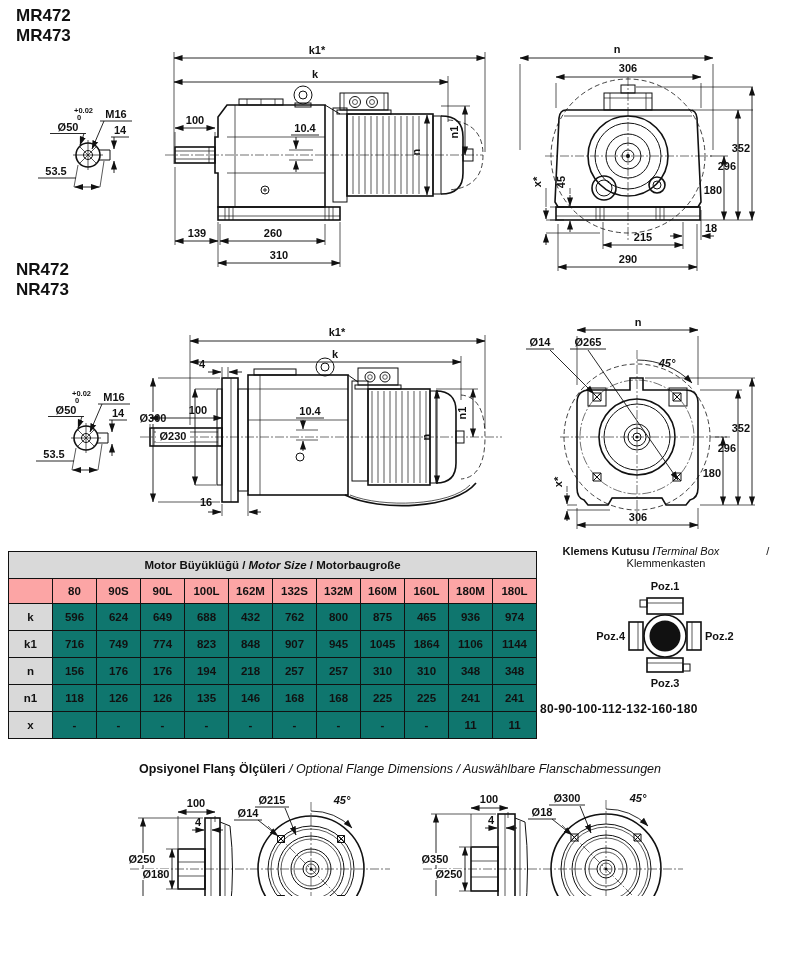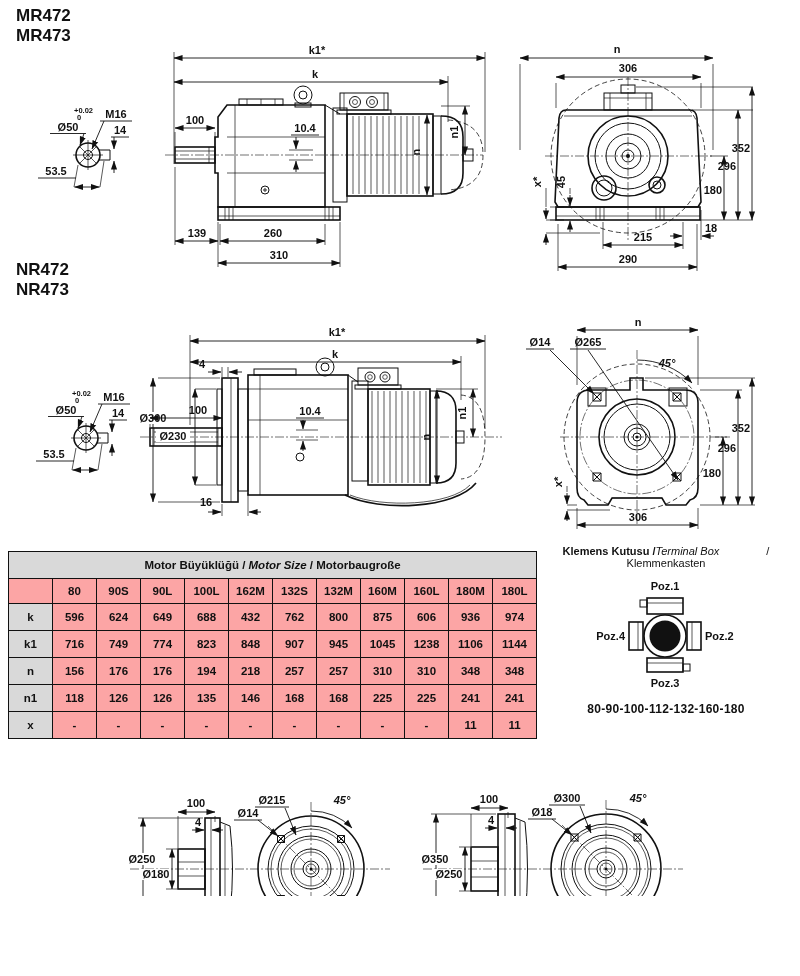--- a/index.html
+++ b/index.html
@@ -19,28 +19,28 @@
   svg text.it{font-style:italic;}
   svg .wbg{fill:#fff;stroke:none;}
   table.dims{position:absolute;left:8px;top:551px;width:529px;border-collapse:collapse;table-layout:fixed;
              font-size:11.5px;font-weight:bold;text-align:center;}
   table.dims th,table.dims td{border:1.2px solid #111;padding:0;}
   table.dims .ttl{background:#d9d9d9;height:26px;font-weight:bold;text-align:center;}
   table.dims .ttl .it{font-style:italic;font-weight:bold;}
   table.dims .ttl .de{font-weight:normal;font-weight:bold;}
   table.dims thead th{background:#fca5a5;height:24px;}
   table.dims tbody th{background:#d9d9d9;width:40px;height:26px;}
-  table.dims tbody td{background:#fca5a5;}
+  table.dims tbody td{background:#0f766e;}
   .sec-title{font-size:11px;font-weight:bold;text-align:center;}
   .sec-title .it{font-style:italic;font-weight:normal;}
   .sec-title .nr{font-weight:normal;margin-left:44px;}
   .flange-title{font-size:12.5px;font-weight:bold;text-align:center;}
   .flange-title .it{font-style:italic;font-weight:normal;}
   .opt-label{font-size:14px;font-weight:bold;text-align:center;}
-  .sizes-line{font-size:12px;font-weight:bold;text-align:center;letter-spacing:.3px;}
+  .sizes-line{font-size:12px;font-weight:bold;text-align:left;letter-spacing:.3px;}
 </style>
 </head>
 <body>
 
 <div class="page">
 
   <svg width="0" height="0" class="abs">
     <defs>
       <marker id="a" viewBox="0 0 10 10" refX="9.5" refY="5" markerWidth="10" markerHeight="10" orient="auto-start-reverse">
         <path d="M0,1.6 L10,5 L0,8.4 z" fill="#111"></path>
@@ -355,35 +355,35 @@
         <tr>
           <th>k</th>
           <td>596</td>
           <td>624</td>
           <td>649</td>
           <td>688</td>
           <td>432</td>
           <td>762</td>
           <td>800</td>
           <td>875</td>
-          <td>606</td>
+          <td>465</td>
           <td>936</td>
           <td>974</td>
         </tr>
         <tr>
           <th>k1</th>
           <td>716</td>
           <td>749</td>
           <td>774</td>
           <td>823</td>
           <td>848</td>
           <td>907</td>
           <td>945</td>
           <td>1045</td>
-          <td>1238</td>
+          <td>1864</td>
           <td>1106</td>
           <td>1144</td>
         </tr>
         <tr>
           <th>n</th>
           <td>156</td>
           <td>176</td>
           <td>176</td>
           <td>194</td>
           <td>218</td>
@@ -445,20 +445,23 @@
       <circle cx="75" cy="60" r="15.5" fill="#111"></circle>
     </g>
     <text x="75" y="14" text-anchor="middle">Poz.1</text>
     <text x="115" y="64" text-anchor="start">Poz.2</text>
     <text x="75" y="111" text-anchor="middle">Poz.3</text>
     <text x="35" y="64" text-anchor="end">Poz.4</text>
   </svg>
 
   <div class="abs sizes-line" style="left:540px;top:702px;width:252px;">80-90-100-112-132-160-180</div>
 
+  <div class="abs flange-title" style="left:0;top:762px;width:800px;">
+    <span>Opsiyonel Flanş Ölçüleri</span><span class="it"> / Optional Flange Dimensions / Auswählbare Flanschabmessungen</span>
+  </div>
 
   <svg class="abs" style="left:120px;top:786px;" width="290" height="166" viewBox="0 0 290 166">
     <line class="ddot" x1="10" y1="83" x2="270" y2="83"></line>
     <g>
       <rect class="ln2" x="85" y="32" width="15" height="110"></rect>
       <line class="thin" x1="91" y1="32" x2="91" y2="142"></line>
       <rect class="ln2" x="58" y="63" width="27" height="40"></rect>
       <path class="thin" d="M58,76 H85 M58,90 H85"></path>
       <path class="ln" d="M100,36 L110,40 Q115,83 110,126 L100,130"></path>
       <line class="thin" x1="105" y1="39" x2="105" y2="127"></line>

